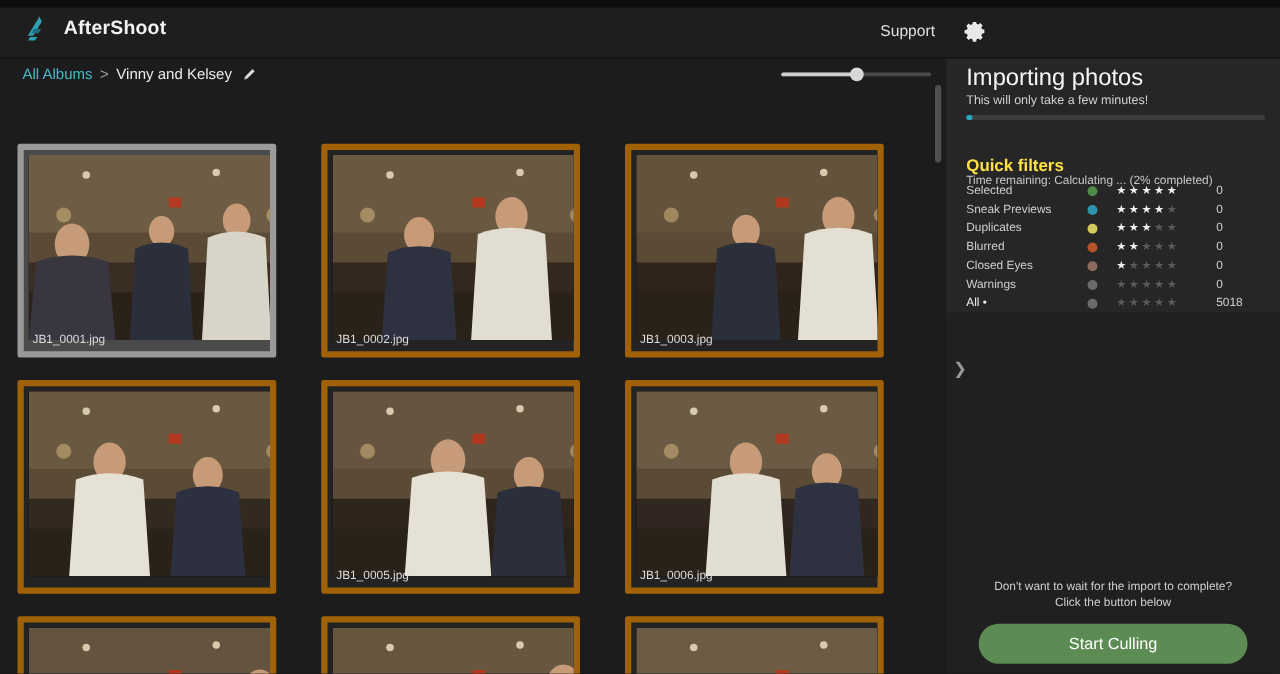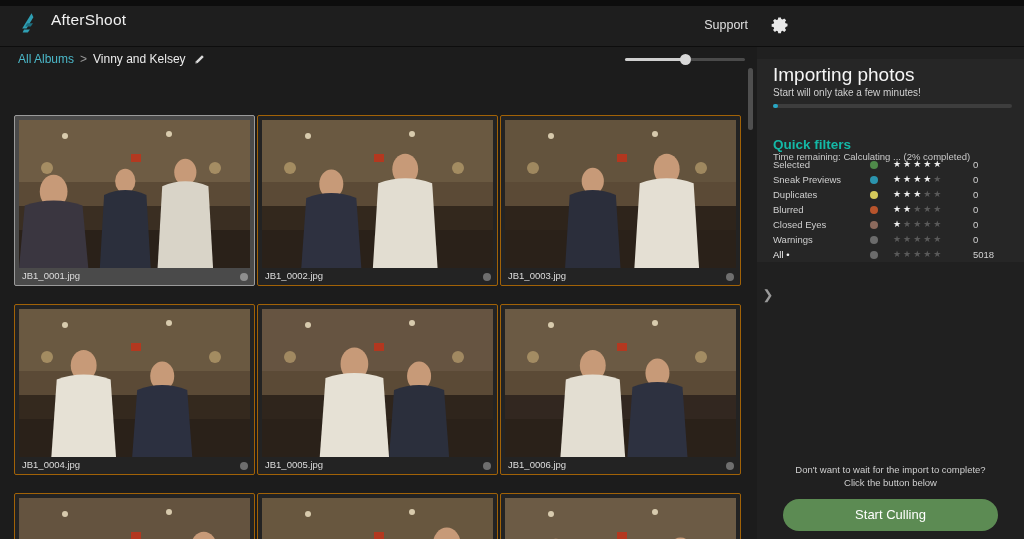--- a/index.html
+++ b/index.html
@@ -15,21 +15,21 @@
   
   .topbar {
     position: absolute; left: 0; top: 0; width: 1024px; height: 47px;
     background: #1e1e1e;
     border-bottom: 1px solid #0d0d0d;
   }
   .topbar-strip {
     position: absolute; left: 0; top: 0; width: 1024px; height: 6px;
     background: #0d0d0d;
   }
-  .brand { position: absolute; left: 18px; top: 11px; display: flex; gap: 9px; }
+  .brand { position: absolute; left: 18px; top: 11px; display: flex; align-items: center; gap: 9px; font-weight: bold; }
   .brand-logo { width: 24px; height: 24px; display: block; }
   .brand-name { font-size: 15.5px; color: #f2f2f2; letter-spacing: .2px; }
 
   .nav-links { position: absolute; top: 18px; right: 0; }
   .nav-link {
     position: absolute; font-size: 12.5px; color: #e0e0e0; white-space: nowrap;
     cursor: pointer;
   }
   #nav-pro { right: 319px; margin-top: 28px; }
   #nav-support { right: 276px; }
@@ -79,22 +79,22 @@
   }
   .zoom-thumb {
     position: absolute; top: 2px; width: 11px; height: 11px; border-radius: 50%;
     background: #d8d8d8; margin-left: -5px;
   }
 
   .grid {
     position: absolute; left: 14px; top: 68px; width: 733px; height: 471px;
   }
   .cell {
-    position: absolute; width: 241px; background: #232323;
-    border: 1px solid #a16207; border-radius: 2px; overflow: hidden;
+    position: absolute; width: 207px; background: #232323;
+    border: 5px solid #a16207; border-radius: 2px; overflow: hidden;
   }
   .cell.selected { background: #4a4a4a; border-color: #9a9a9a; }
   .thumb {
     position: absolute; left: 4px; top: 4px; width: 231px; height: 148px;
     overflow: hidden; background: #111;
   }
   .thumb svg { display: block; width: 231px; height: 148px; }
   .cell-footer {
     position: absolute; left: 0; bottom: 0; width: 241px; height: 17px;
   }
@@ -121,34 +121,34 @@
   
   .right-pane {
     position: absolute; left: 757px; top: 47px; width: 267px; height: 492px;
     background: #202020;
   }
   .panel-toggle {
     position: absolute; left: 3px; top: 238px; width: 16px; height: 20px;
     cursor: pointer; color: #9a9a9a; font-size: 13px; line-height: 20px; text-align: center;
   }
   .import-card {
-    position: absolute; left: 0; top: 12px; width: 267px; height: 203px;
+    position: absolute; left: 0; top: 0; width: 267px; height: 203px;
     background: #262626;
     padding: 0 16px;
   }
   .import-title { position: absolute; left: 16px; top: 5px; font-size: 19px; color: #f5f5f5; }
   .import-sub { position: absolute; left: 16px; top: 28px; font-size: 10px; color: #cfcfcf; }
   .progress-track {
     position: absolute; left: 16px; top: 45px; width: 239px; height: 4px;
     background: #3d3d3d; border-radius: 2px;
   }
   .progress-fill { height: 4px; border-radius: 2px; background: #28a7c4; }
   .progress-label { position: absolute; left: 16px; top: 56px; font-size: 9.5px; color: #c9c9c9; margin-top: 36px; }
 
-  .qf-title { position: absolute; left: 16px; top: 78px; font-size: 13.5px; color: #14b8a6; font-weight: bold; }
+  .qf-title { position: absolute; left: 16px; top: 78px; font-size: 13.5px; color: #fde047; font-weight: bold; }
   .qf-list { position: absolute; left: 16px; top: 98px; width: 239px; }
   .qf-row {
     position: relative; height: 15px; display: flex; align-items: center; cursor: pointer;
   }
   .qf-label { position: absolute; left: 0; font-size: 9.5px; color: #cfcfcf; white-space: nowrap; }
   .qf-label.all { color: #f0f0f0; }
   .qf-dot { position: absolute; left: 97px; width: 8px; height: 8px; border-radius: 50%; }
   .qf-stars { position: absolute; left: 120px; display: flex; gap: 2px; }
   .star { font-size: 9px; line-height: 9px; }
   .star.on { color: #efefef; }
@@ -275,24 +275,20 @@
               <circle cx="46" cy="16" r="3" fill="#f4e7c8" opacity=".8"></circle>
               <circle cx="150" cy="14" r="3" fill="#f4e7c8" opacity=".8"></circle>
               <rect x="112" y="34" width="10" height="8" fill="#c0321a" opacity=".85"></rect>
               <circle cx="28" cy="48" r="6" fill="#e8c98a" opacity=".45"></circle>
               <circle cx="196" cy="48" r="6" fill="#e8c98a" opacity=".45"></circle>
               <ellipse cx="64.68" cy="56.60000000000001" rx="12.936000000000002" ry="15.523200000000001" fill="#c79a78"></ellipse>
               <path d="M32.34,148 L37.730000000000004,70.60000000000001 Q64.68,60.60000000000001 91.63000000000001,70.60000000000001 L97.02000000000001,148 Z" fill="#e6e1d5"></path>
               <ellipse cx="143.22" cy="66.96000000000001" rx="12.012" ry="14.4144" fill="#c79a78"></ellipse>
               <path d="M113.19,148 L118.195,80.96000000000001 Q143.22,70.96000000000001 168.245,80.96000000000001 L173.25,148 Z" fill="#2c3040"></path>
             </svg>
-          </div>
-          <div class="cell-footer">
-            <span class="cell-name">JB1_0004.jpg</span>
-            <span class="cell-dot"></span>
           </div>
         </div>
         <div class="cell" style="left: 243px; top: 189px; height: 171px;">
           <div class="thumb">
             <svg viewBox="0 0 231 148" preserveAspectRatio="none">
               <rect width="231" height="148" fill="#2f251c"></rect>
               <rect x="0" y="0" width="231" height="64" fill="#665441"></rect>
               <rect x="0" y="62" width="231" height="24" fill="#5b4a36"></rect>
               <rect x="0" y="110" width="231" height="38" fill="#2a2119"></rect>
               <circle cx="46" cy="16" r="3" fill="#f4e7c8" opacity=".8"></circle>
@@ -419,21 +415,21 @@
   <div class="gallery-scrollbar">
     <div class="gallery-thumbbar"></div>
   </div>
 
   <div class="right-pane">
 
     <div class="panel-toggle">❯</div>
 
     <div class="import-card">
       <div class="import-title">Importing photos</div>
-      <div class="import-sub">Start will only take a few minutes!</div>
+      <div class="import-sub">This will only take a few minutes!</div>
 
       <div class="progress-track">
         <div class="progress-fill" id="progress-fill" style="width: 4.78px;"></div>
       </div>
       <div class="progress-label">Time remaining: Calculating ... (2% completed)</div>
 
       <div class="qf-title">Quick filters</div>
       <div class="qf-list" id="qf-list">
           <div class="qf-row">
             <span class="qf-label">Selected</span>

